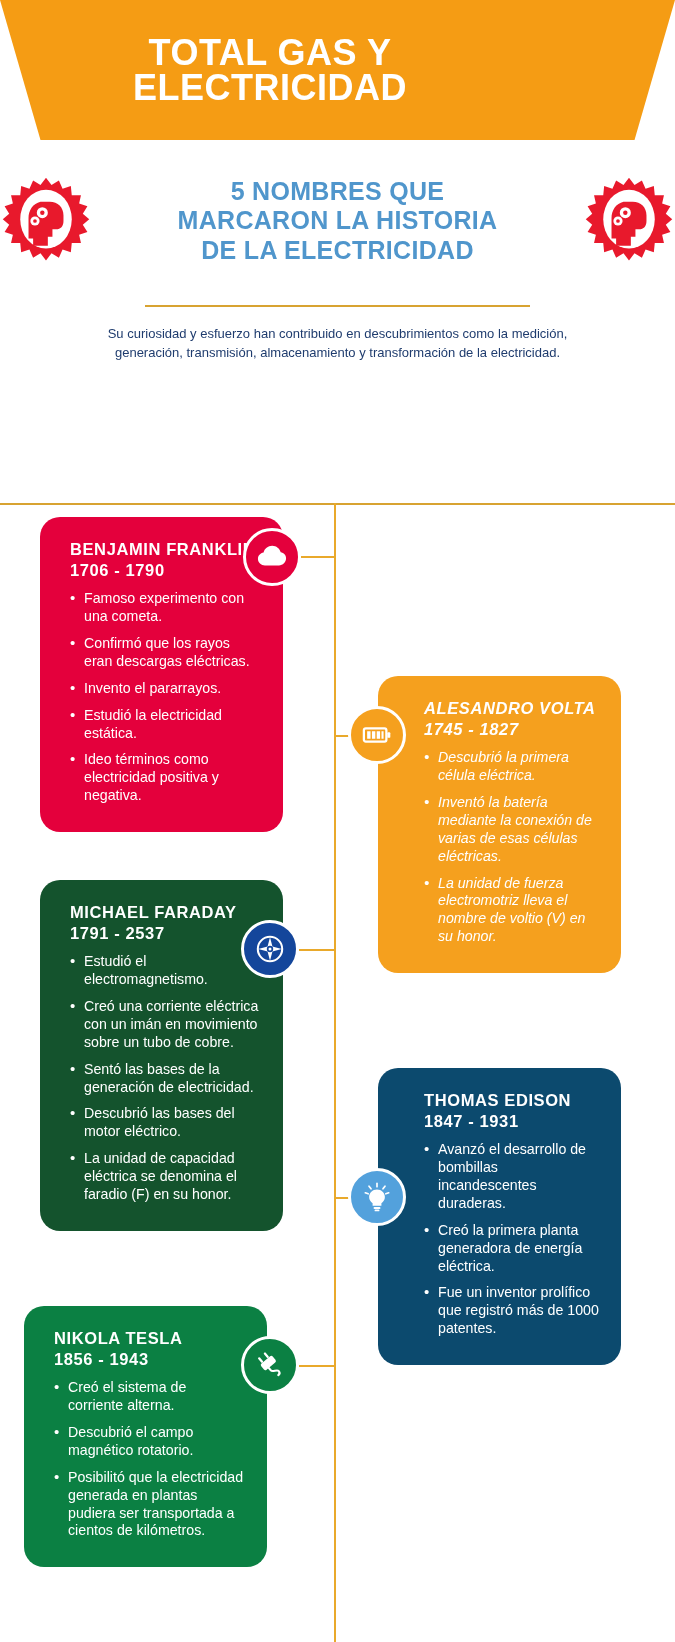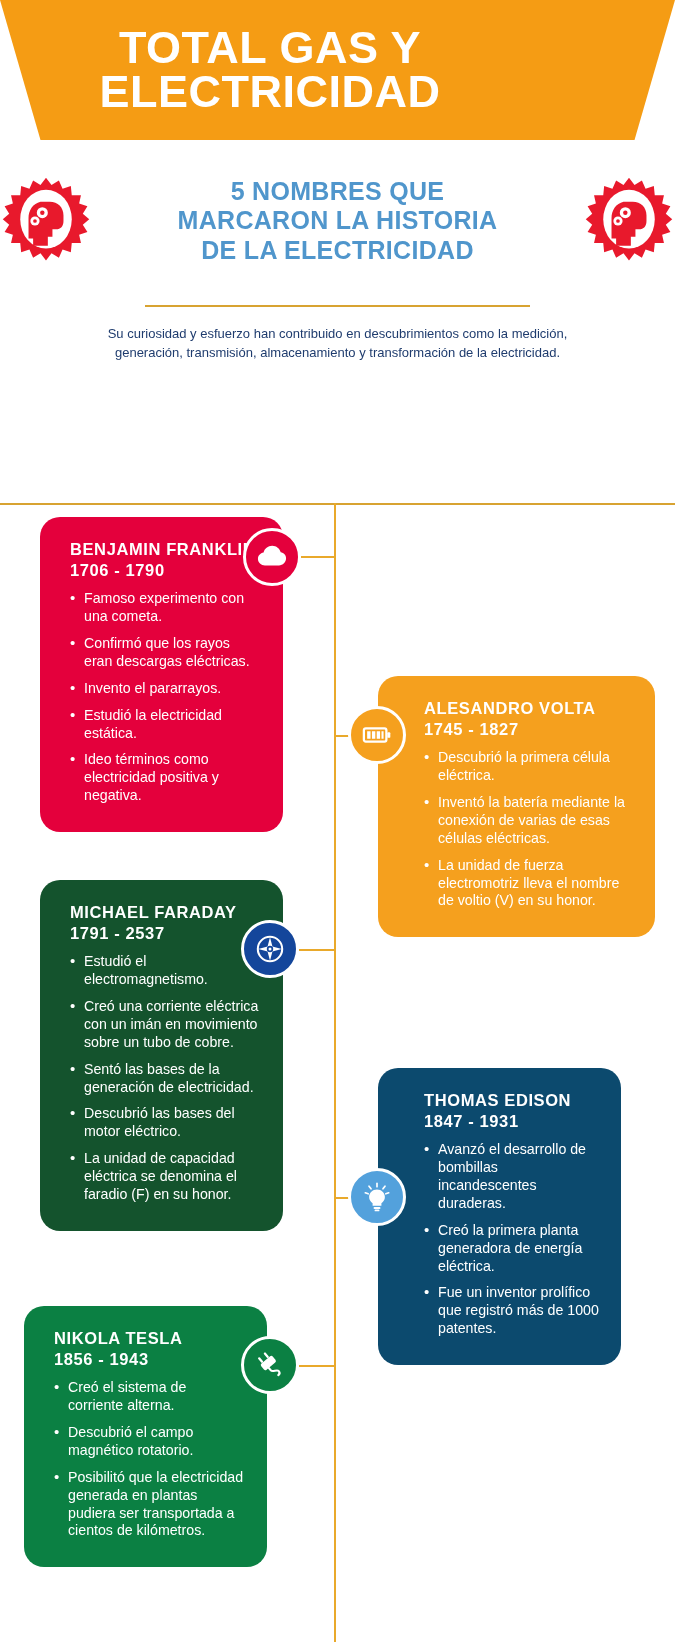--- a/index.html
+++ b/index.html
@@ -38,21 +38,21 @@
     position: absolute;
     top: 0; left: 0;
     width: 540px;
     height: 140px;
     display: flex;
     flex-direction: column;
     align-items: center;
     justify-content: center;
     color: #ffffff;
     font-weight: bold;
-    font-size: 45px;
+    font-size: 36px;
     line-height: 0.98;
     letter-spacing: 0.5px;
     text-align: center;
     font-family: "Liberation Sans", sans-serif;
     border-radius: 17px;
   }
 
   
   .subhead-row {
     position: absolute;
@@ -162,21 +162,21 @@
     align-items: center;
     justify-content: center;
   }
   .badge svg { width: 30px; height: 30px; display:block; }
 
   
   #card-franklin { left: 40px;  top: 517px; width: 243px; background: #E4003C; }
   #badge-franklin{ left: 243px; top: 528px; background: #E4003C; }
   #stub-franklin { left: 301px; top: 556px; width: 34px; }
 
-  #card-volta    { left: 378px; top: 676px; width: 277px; background: #F5A01E; }
+  #card-volta    { left: 378px; top: 676px; width: 243px; background: #F5A01E; font-style: italic; }
   #badge-volta   { left: 348px; top: 706px; background: #F5A01E; }
   #stub-volta    { left: 334px; top: 735px; width: 16px; }
 
   #card-faraday  { left: 40px;  top: 880px; width: 243px; background: #14532d; }
   #badge-faraday { left: 241px; top: 920px; background: #14469B; }
   #stub-faraday  { left: 299px; top: 949px; width: 36px; }
 
   #card-edison   { left: 378px; top: 1068px; width: 243px; background: #0c4a6e; }
   #badge-edison  { left: 348px; top: 1168px; background: #53A1DC; }
   #stub-edison   { left: 334px; top: 1197px; width: 16px; }

